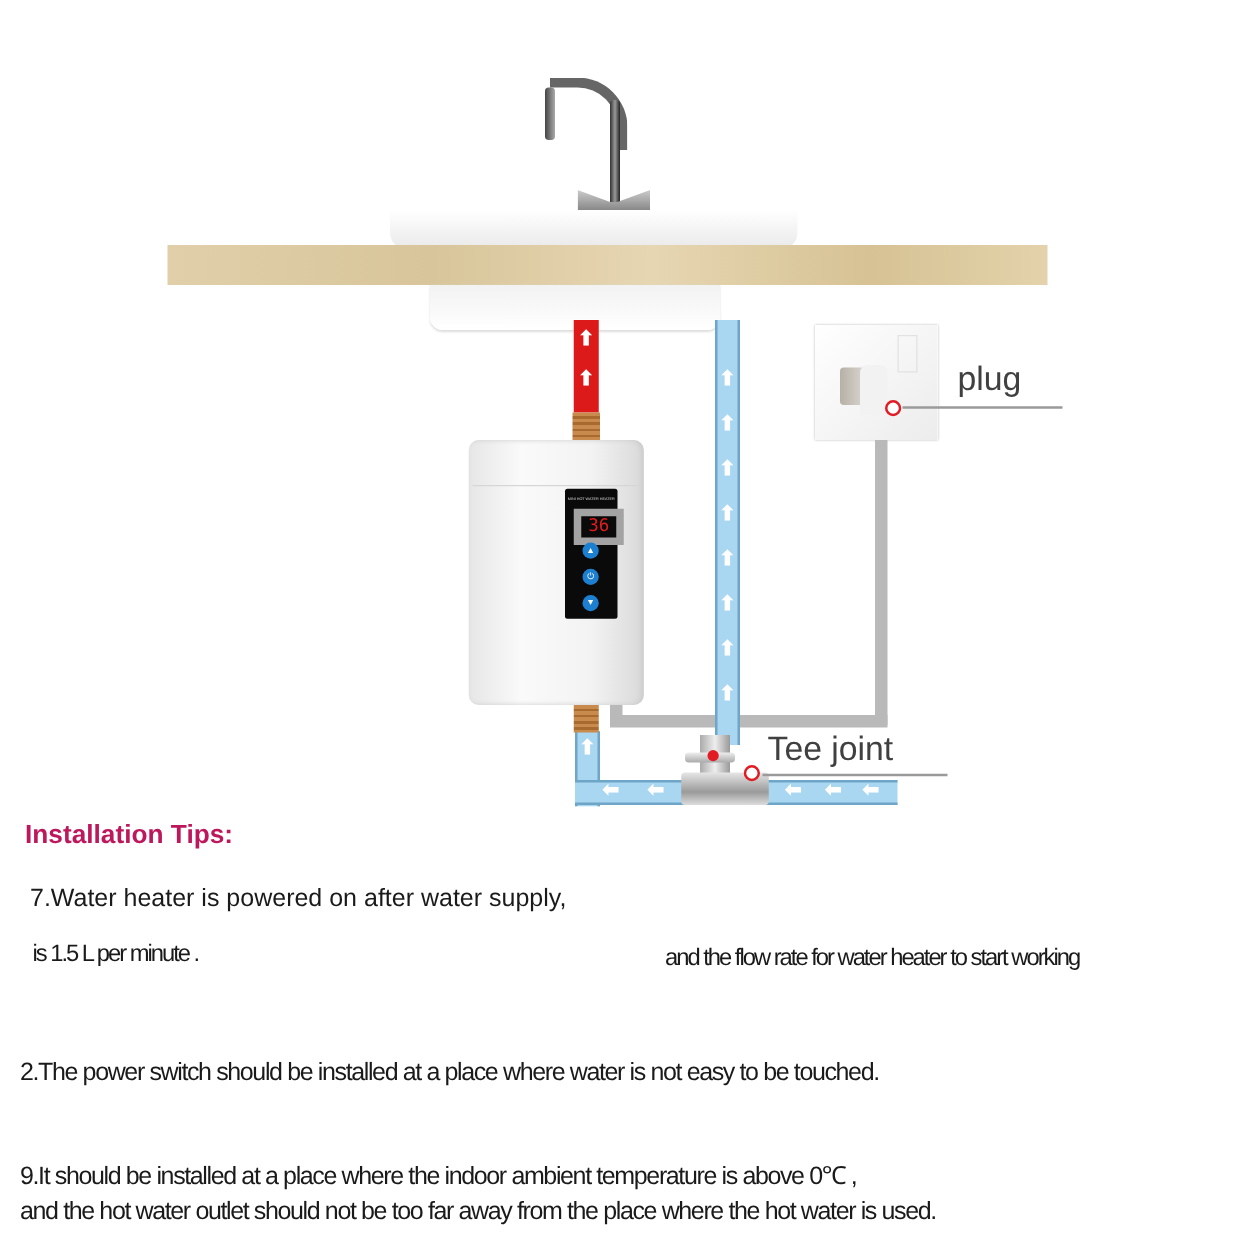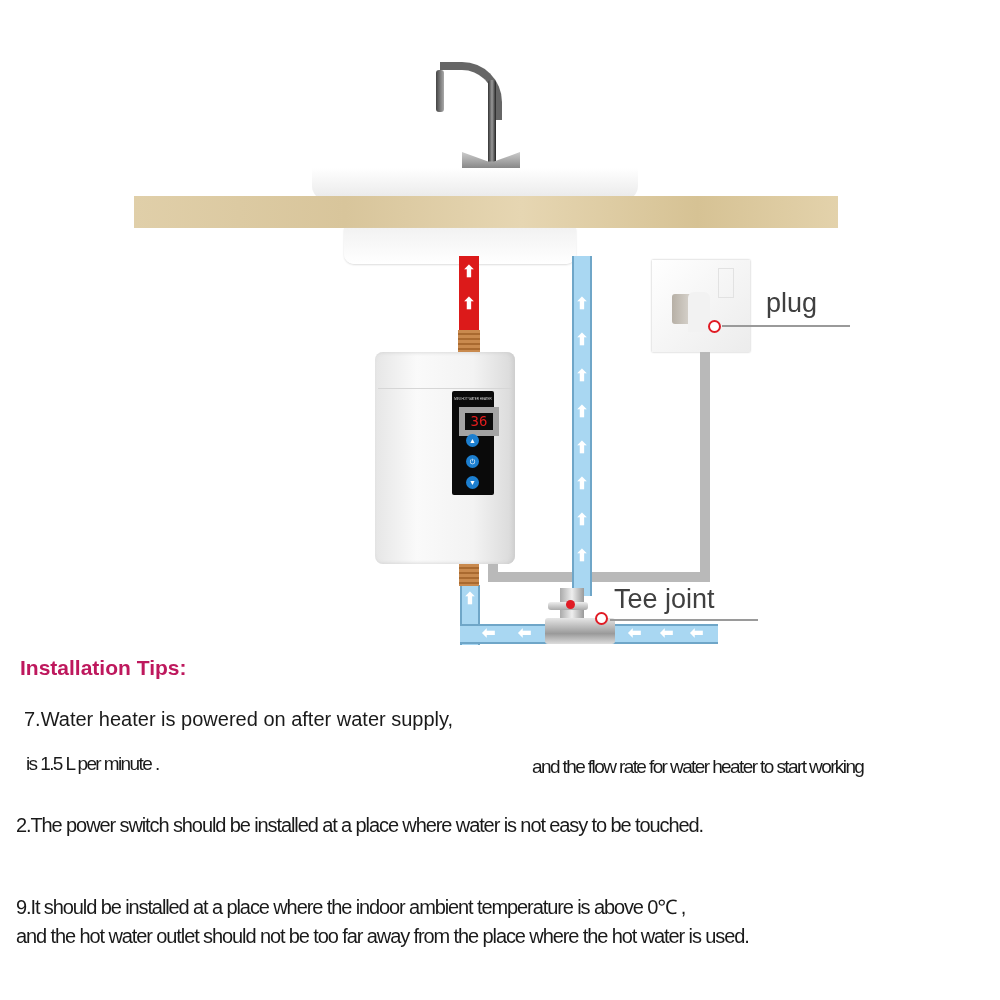--- a/index.html
+++ b/index.html
@@ -38,21 +38,21 @@
   .callout-line { height:2px; background:#9a9a9a; }
   .label { font-size:27px; color:#404040; }
   
   .tee-body { left:545px; top:618px; width:70px; height:26px; background:linear-gradient(180deg,#e6e6e6,#9a9a9a 60%,#dcdcdc); border-radius:3px; }
   .tee-top { left:560px; top:588px; width:24px; height:32px; background:linear-gradient(90deg,#aaa,#eee,#999); }
   .tee-handle { left:548px; top:602px; width:40px; height:8px; background:linear-gradient(180deg,#eee,#aaa); border-radius:3px; }
   .tee-dot { left:566px; top:600px; width:9px; height:9px; border-radius:50%; background:#e01b24; }
   
   .tips-title { left:20px; top:656px; font-size:21px; font-weight:bold; color:#be185d; }
   .tip { color:#1a1a1a; font-size:20px; white-space:nowrap; }
-  .tight { letter-spacing:-1.1px; }
+  .tight { letter-spacing:-1.1px;margin-top:33px; }
   .tighter { letter-spacing:-1.6px; }
 </style>
 </head>
 <body>
 
 <div class="abs faucet-arc"></div>
 <div class="abs faucet-spout"></div>
 <div class="abs faucet-stem"></div>
 <div class="abs faucet-base"></div>
 <div class="abs basin"></div>

